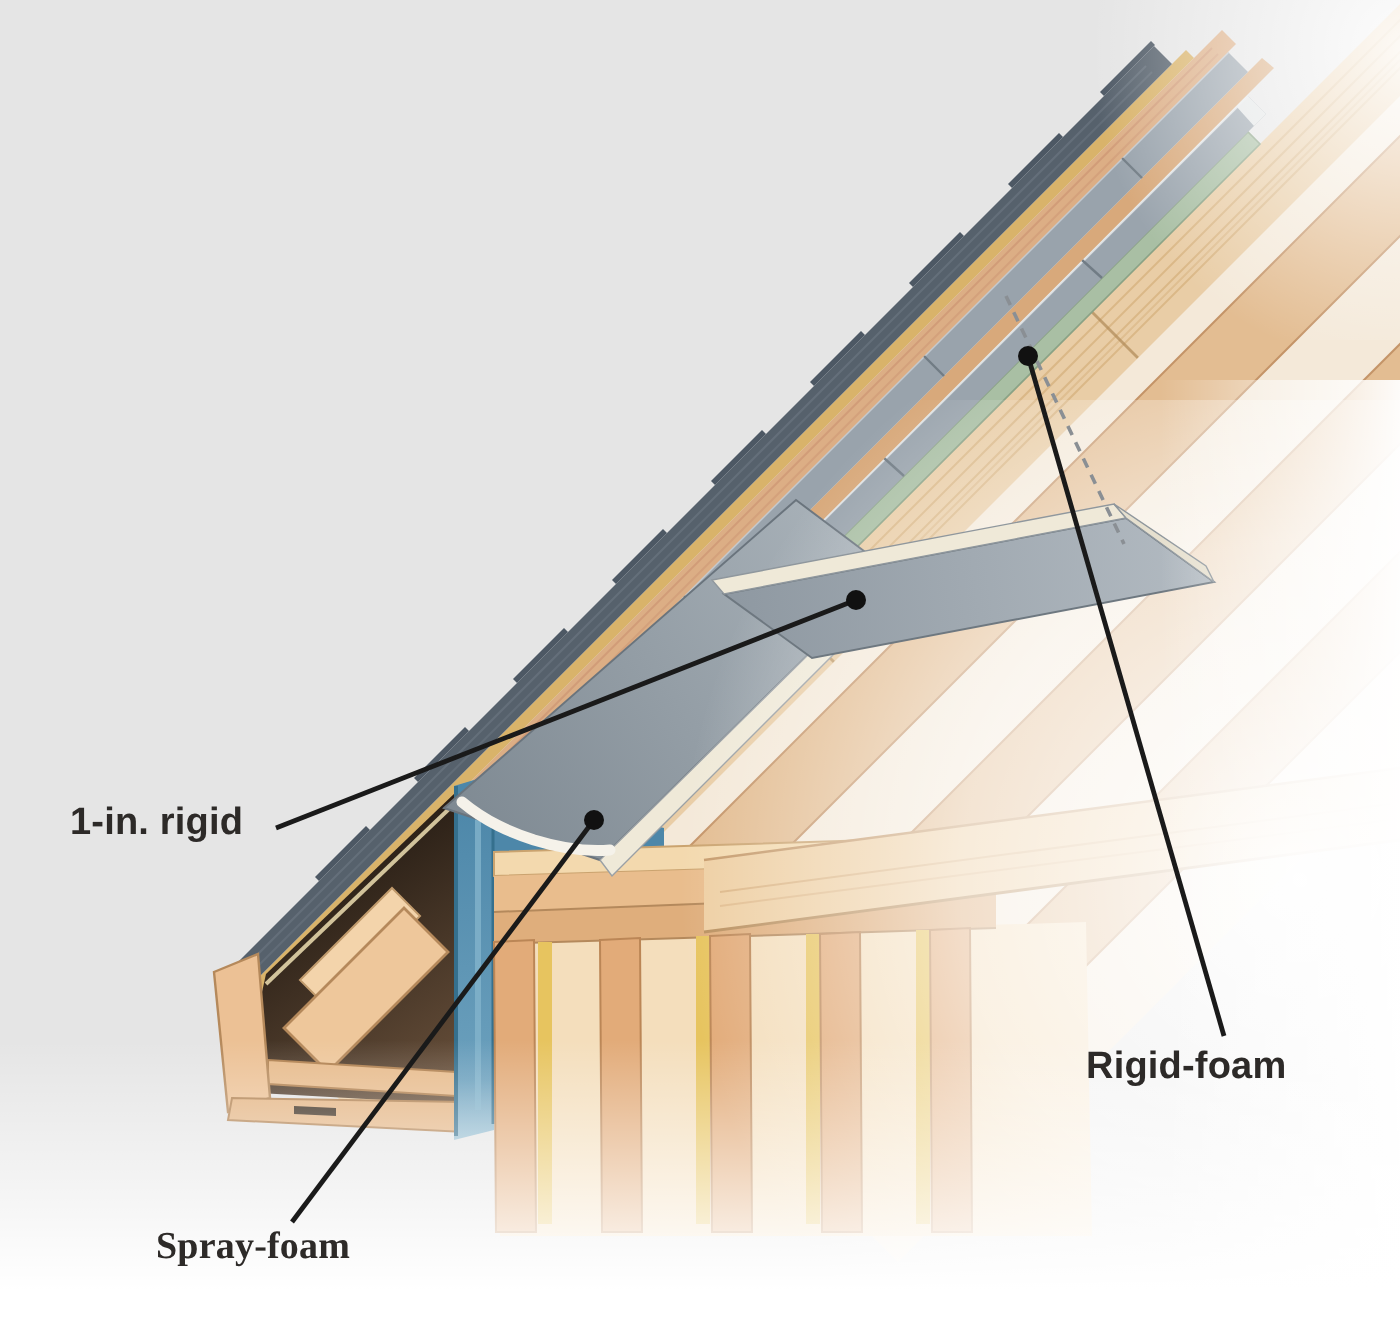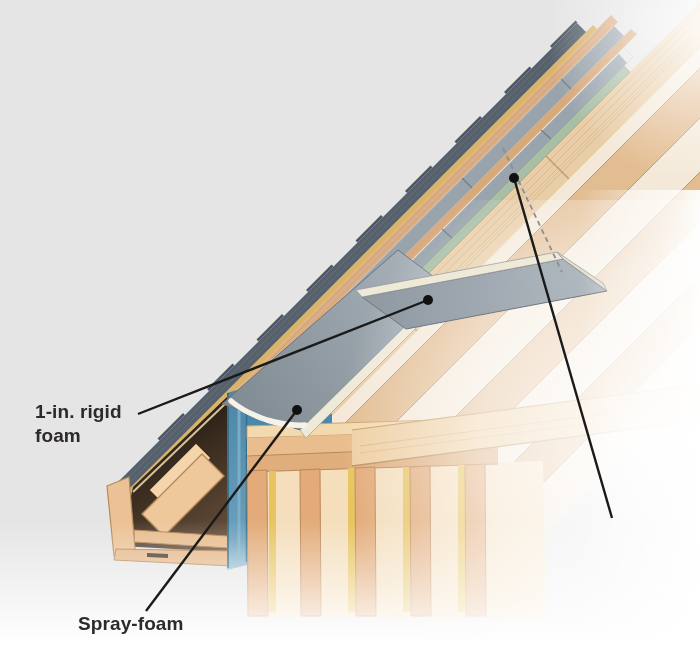--- a/index.html
+++ b/index.html
@@ -185,20 +185,20 @@
     <line x1="146" y1="611" x2="297" y2="410" stroke="#1a1a1a" stroke-width="2.4"></line>
     <line x1="612" y1="518" x2="514" y2="178" stroke="#1a1a1a" stroke-width="2.4"></line>
     <circle cx="428" cy="300" r="5" fill="#111111"></circle>
     <circle cx="297" cy="410" r="5" fill="#111111"></circle>
     <circle cx="514" cy="178" r="5" fill="#111111"></circle>
   </g>
 </svg>
 
 <div class="diagram-label" style="left:35px;top:400px;">
   <span>1-in. rigid</span>
-  <span>foam</span>
-</div>
-<div class="diagram-label" style="left:78px;top:612px;">
+</div>
+<div class="diagram-label" style="left:78px;top:612px;font-family:Liberation Serif, serif;">
   <span>Spray-foam</span>
 </div>
 <div class="diagram-label" style="left:543px;top:522px;">
+  <span>Rigid-foam</span>
 </div>
 </div>
 
 </body></html>

